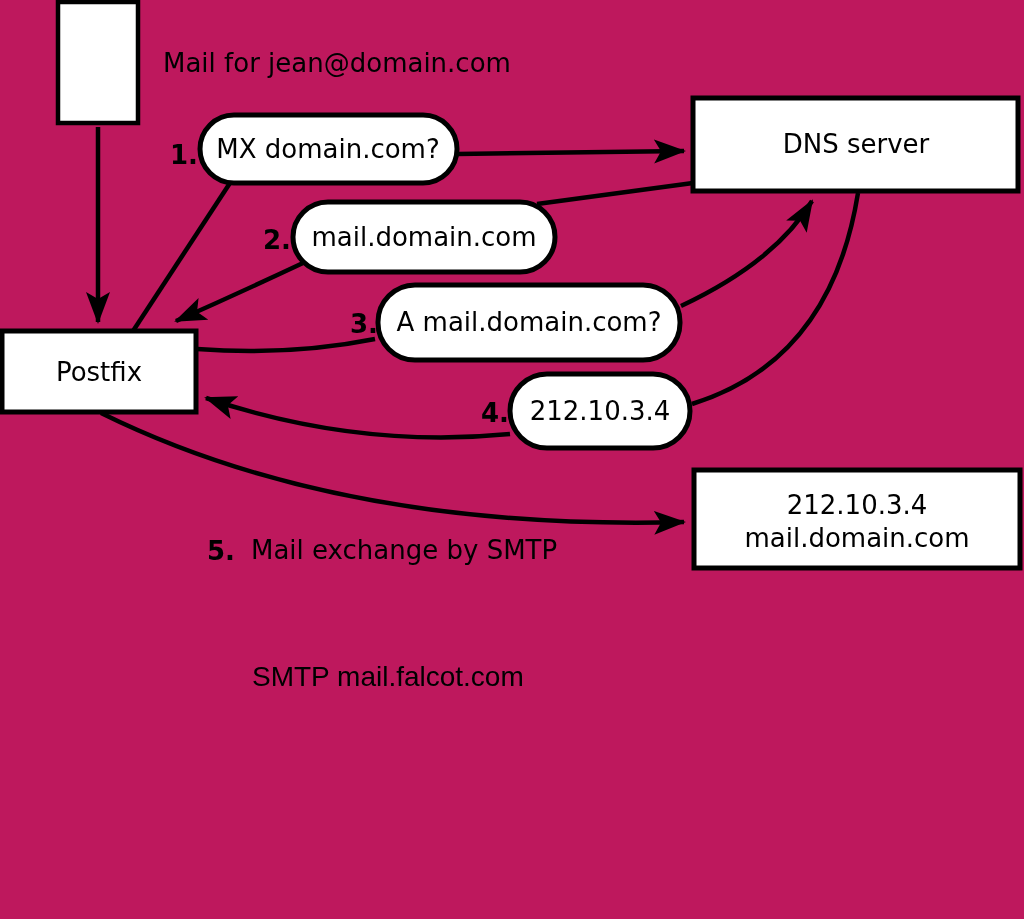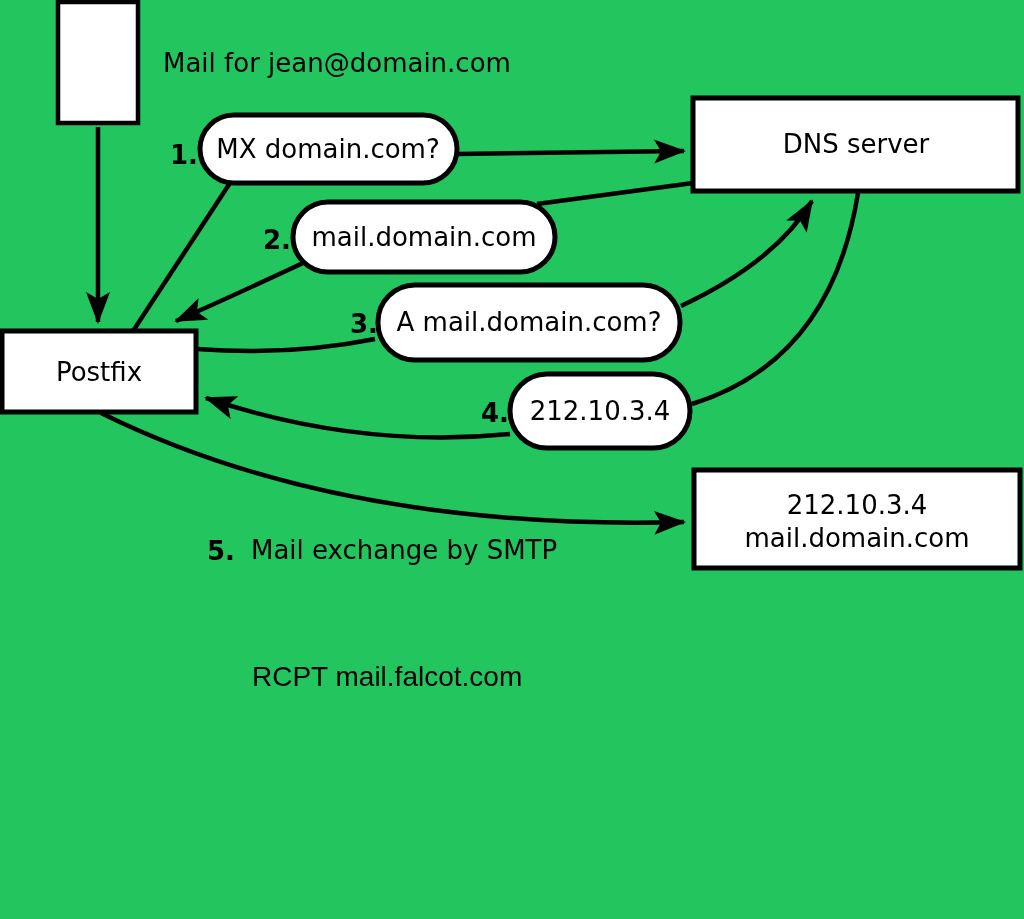--- a/index.html
+++ b/index.html
@@ -4,21 +4,21 @@
 <style>
   html, body {
     margin: 0;
     padding: 0;
     background: #ffffff;
   }
   .stage {
     position: relative;
     width: 1024px;
     height: 919px;
-    background: #22c55e;
+    background: #be185d;
     overflow: hidden;
     font-family: "DejaVu Sans", sans-serif;
   }
   .stage svg {
     position: absolute;
     left: 0;
     top: 0;
   }
   svg text {
     fill: #000000;
@@ -91,21 +91,21 @@
     <text x="529" y="331" text-anchor="middle">A mail.domain.com?</text>
 
     <text class="step-num" x="509" y="422" text-anchor="end">4.</text>
     <text x="600" y="420" text-anchor="middle">212.10.3.4</text>
 
     <text class="step-num" x="207" y="560" text-anchor="start">5.</text>
     <text x="251" y="559" text-anchor="start">Mail exchange by SMTP</text>
   </svg>
 
   <div class="smtp-block">
-    <div class="smtp-line">RCPT mail.falcot.com</div>
+    <div class="smtp-line">SMTP mail.falcot.com</div>
     
     
     
     
     
     
     
   </div>
 </div>
 

